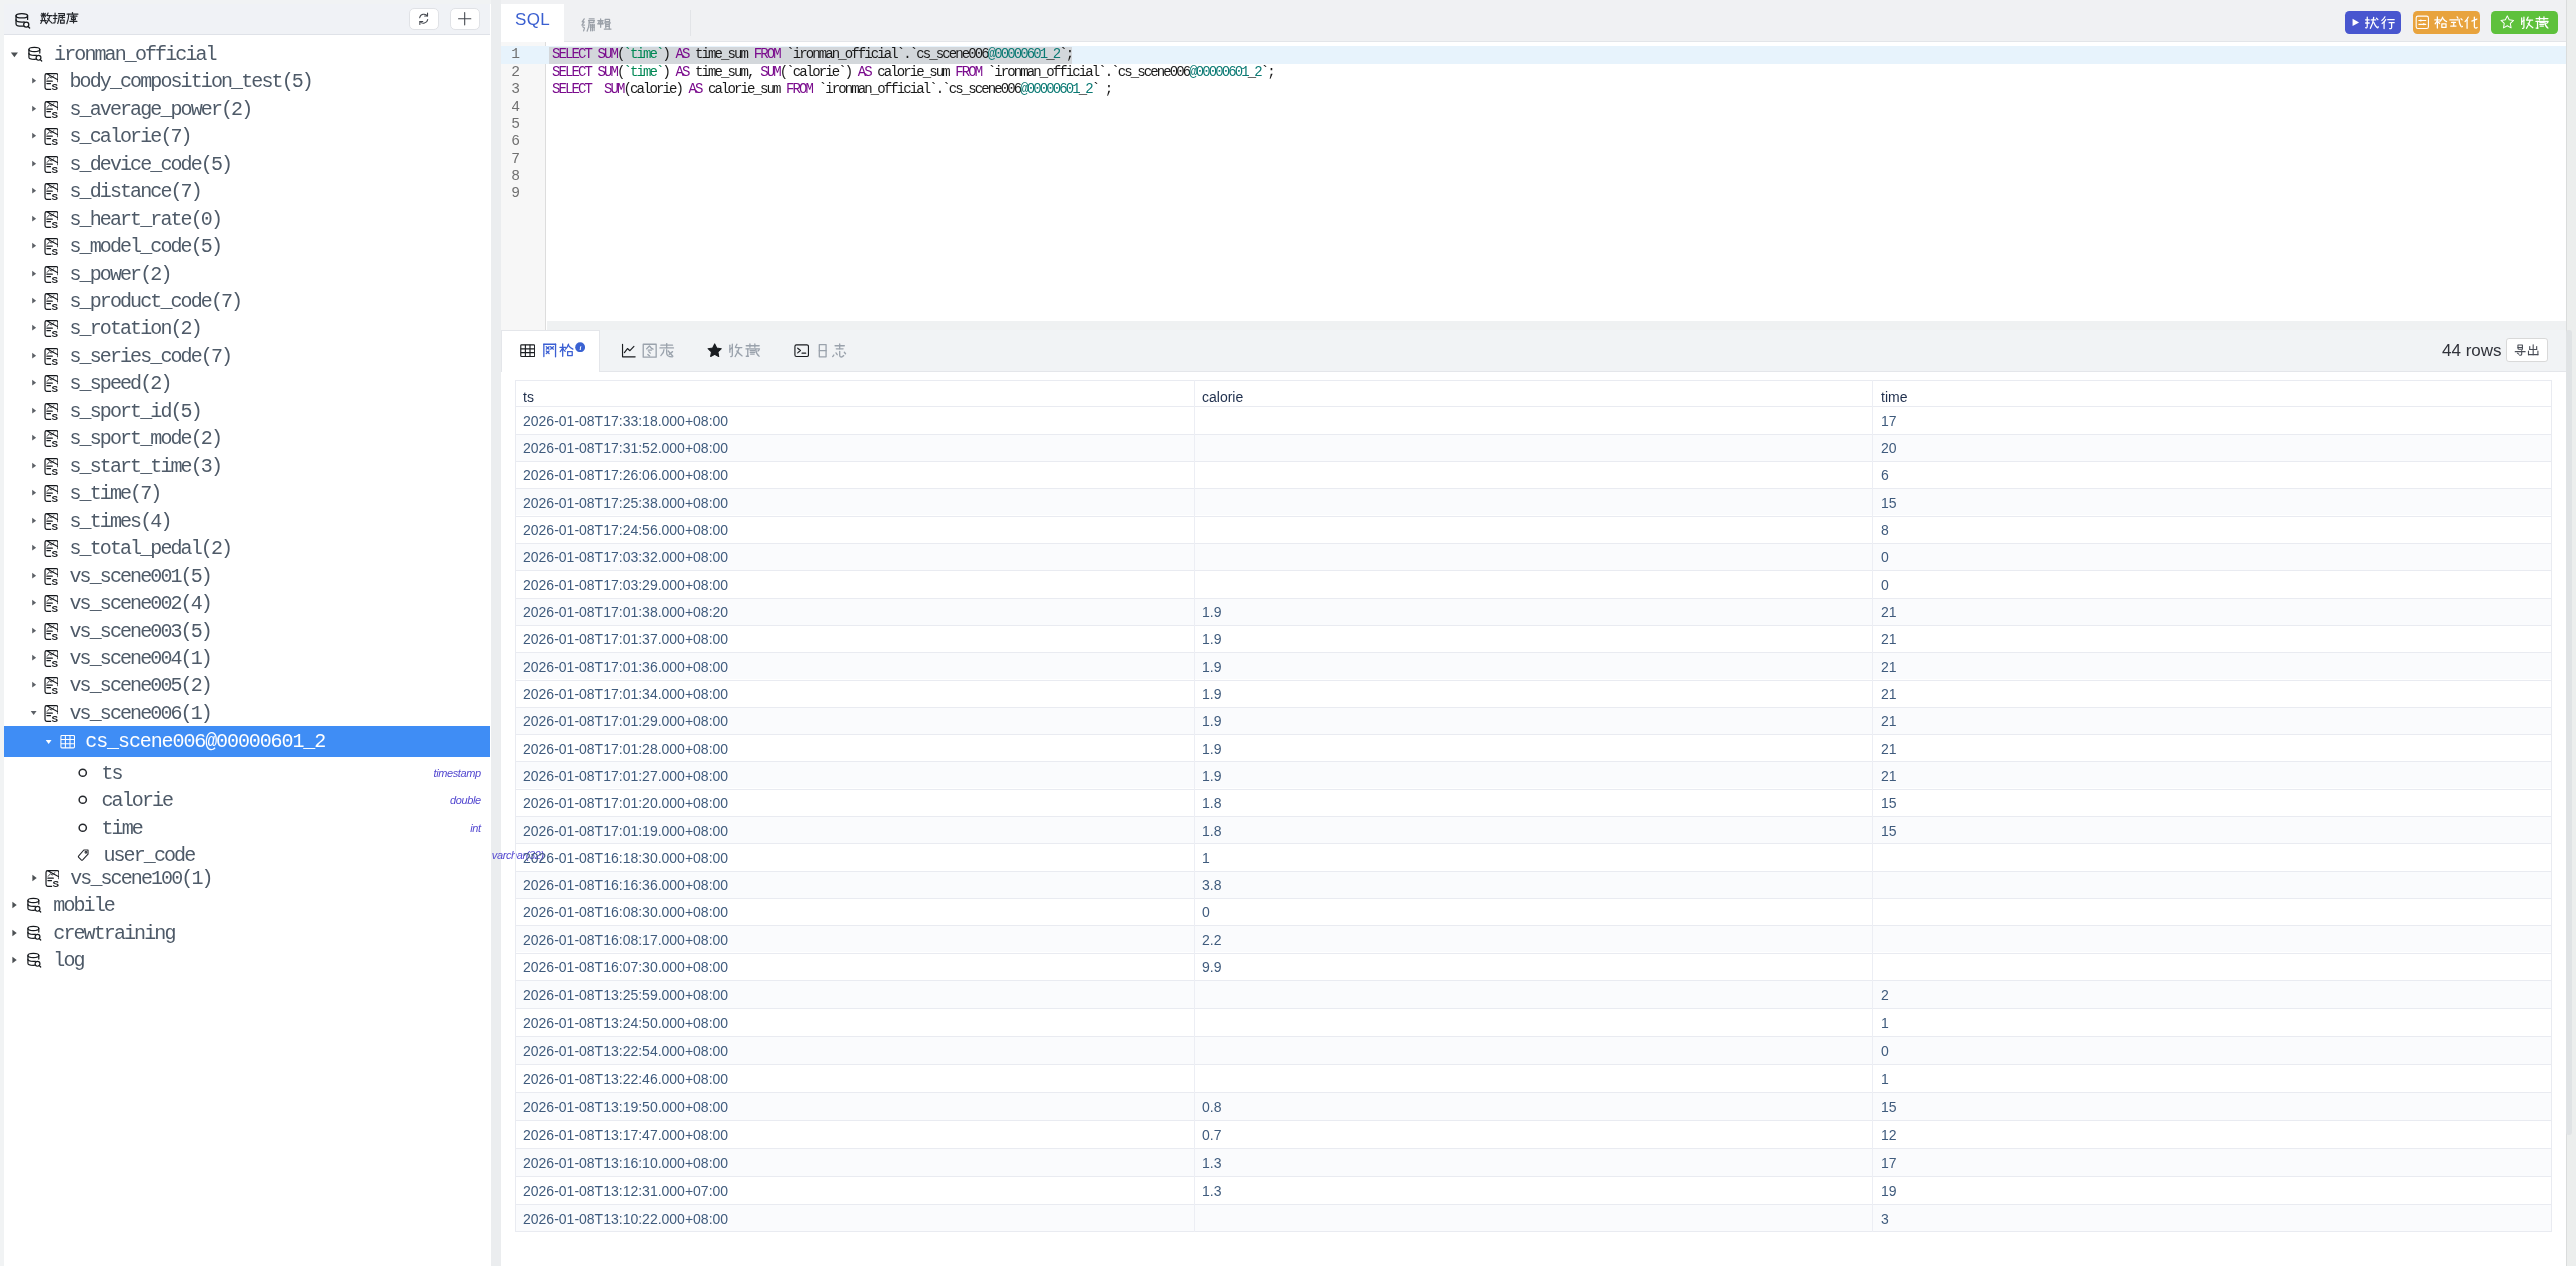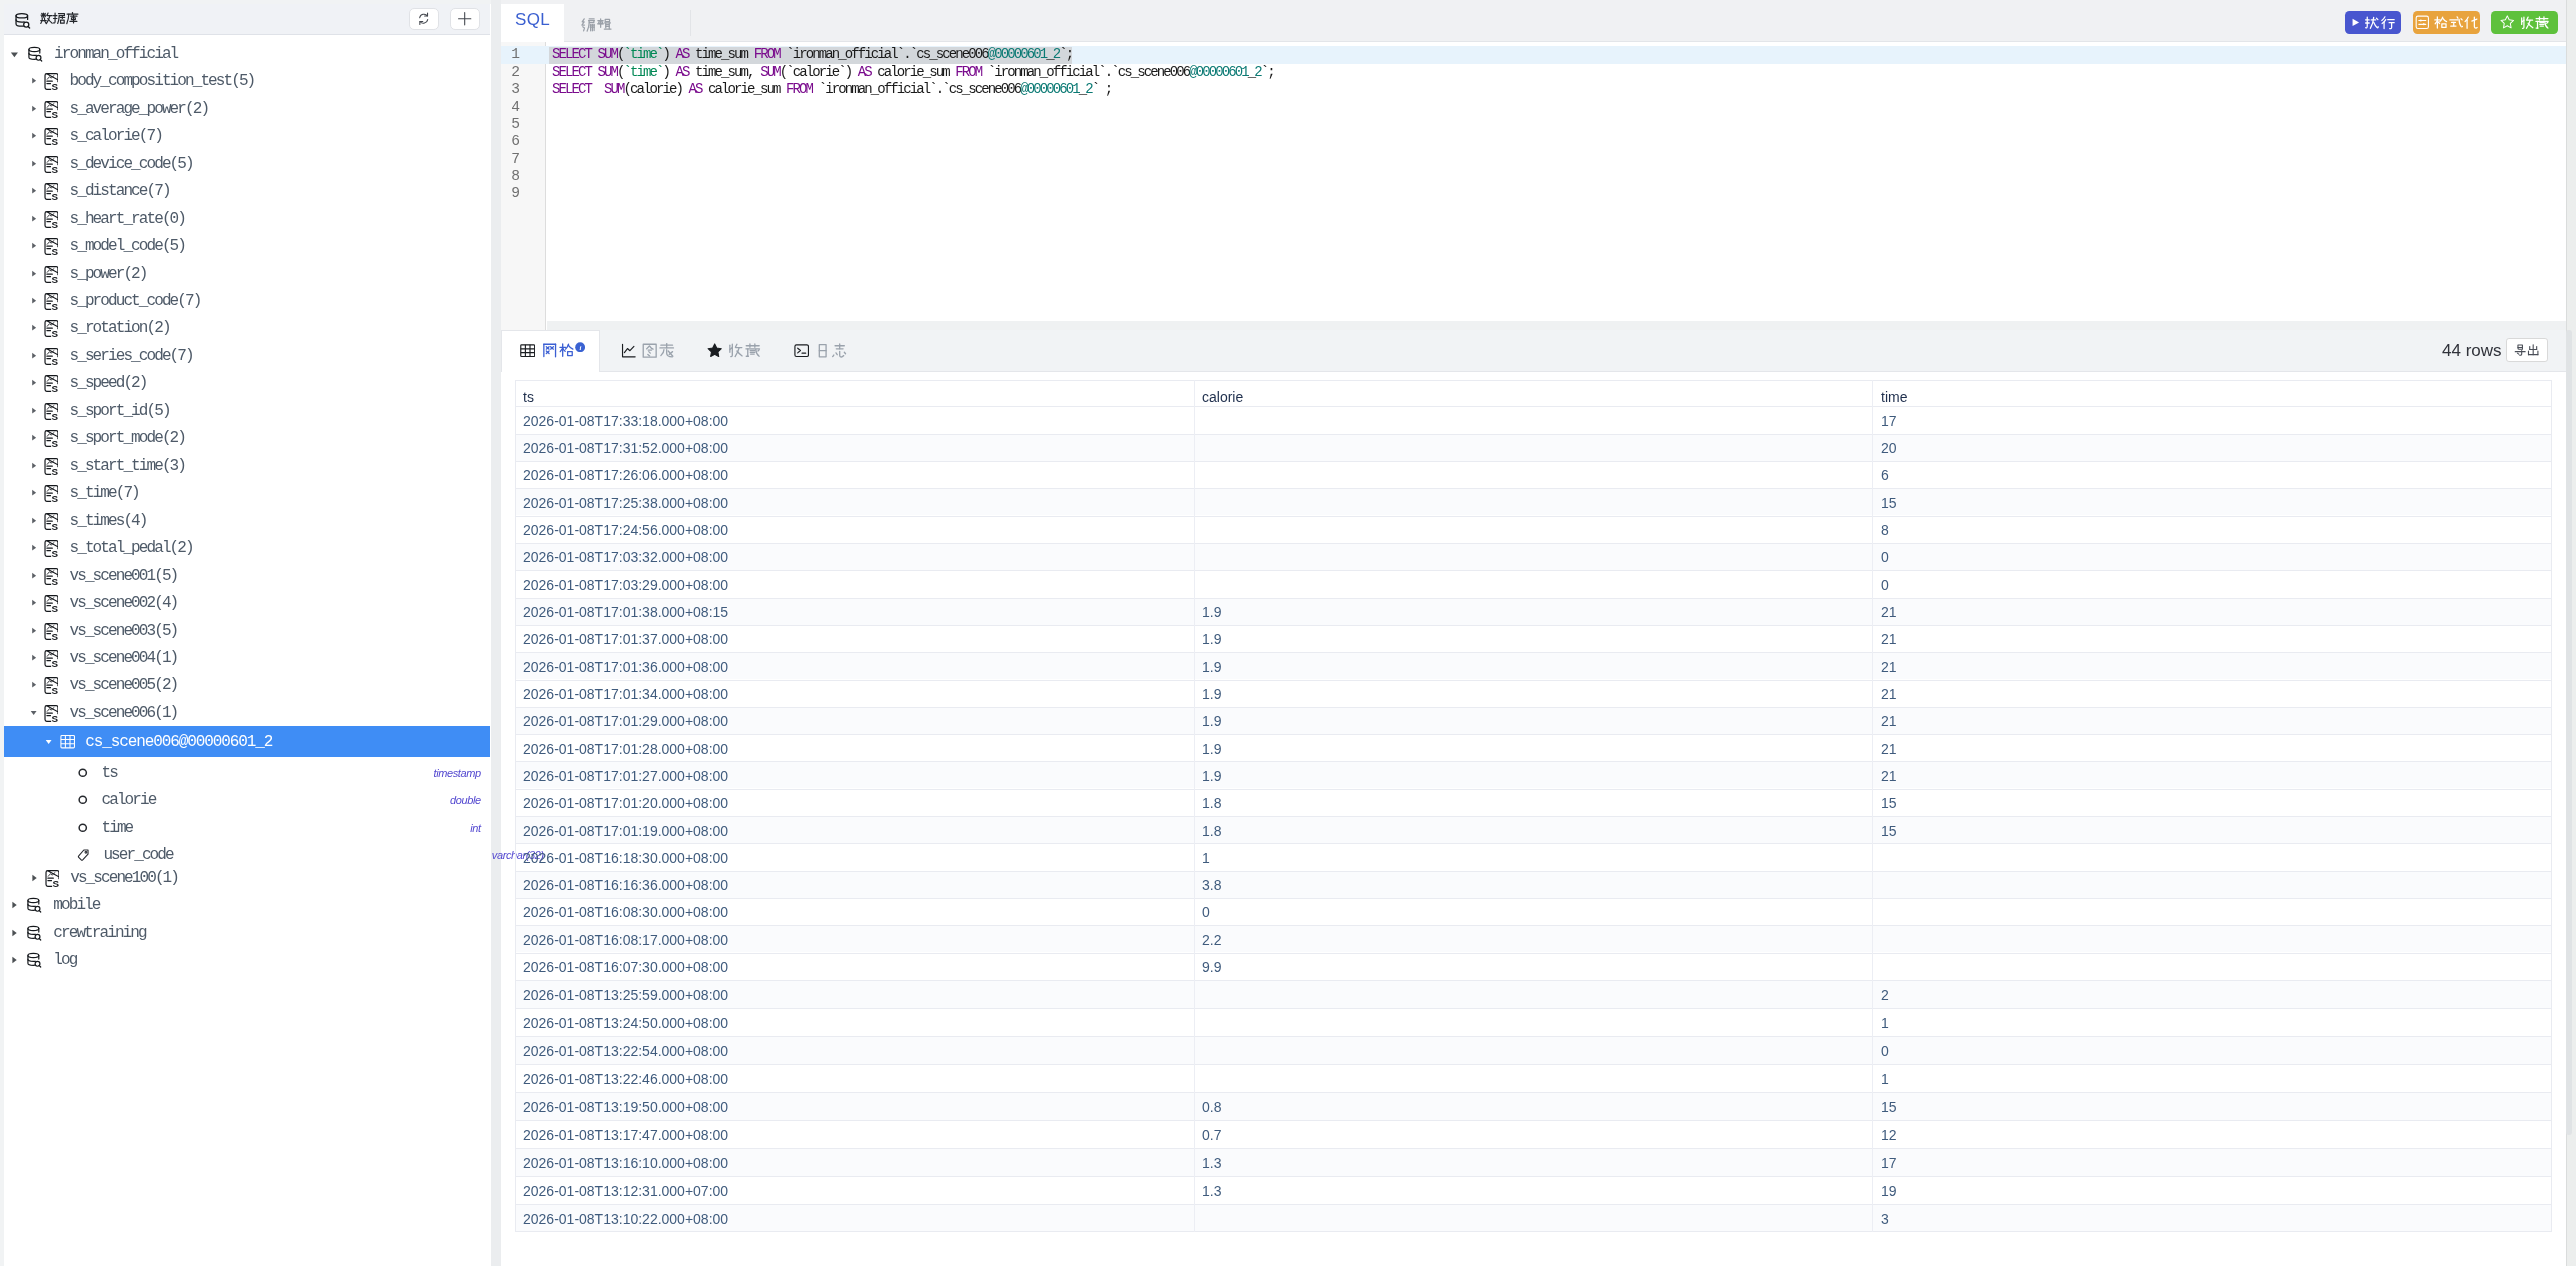--- a/index.html
+++ b/index.html
@@ -1,20 +1,20 @@
 <!DOCTYPE html>
 <html style="font-size:11.7px"><head><meta charset="utf-8">
 <style>
 *{margin:0;padding:0;box-sizing:border-box}
 html,body{width:2576px;height:1267px;overflow:hidden;background:#fff;
   font-family:"Liberation Sans",sans-serif;-webkit-font-smoothing:antialiased}
 .abs{position:absolute}
 .mono{font-family:"Liberation Mono",monospace}
 .row{position:absolute;display:flex;align-items:center}
-.tree{font-family:"Liberation Mono",monospace;font-size:16px;letter-spacing:-1.9px;color:#4e5a68;white-space:pre}
+.tree{font-family:"Liberation Mono",monospace;font-size:20px;letter-spacing:-1.9px;color:#4e5a68;white-space:pre}
 .typ{font-family:"Liberation Sans",sans-serif;font-style:italic;font-size:11px;letter-spacing:-0.4px;color:#5348d0}
 .code{font-family:"Liberation Mono",monospace;font-size:14px;letter-spacing:-1.9px;white-space:pre;color:#1a1a1a}
 .kw{color:#7a0b8d}.ty{color:#008855}.v2{color:#0b7a74}
 .cell{position:absolute;font-size:14px;color:#3f5b7d;white-space:nowrap}
 </style></head><body>
 
 <div class="abs" style="left:0;top:0;width:2576px;height:3.7px;background:#f1f3f4"></div>
 <div class="abs" style="left:0;top:0;width:4.4px;height:1267px;background:#f1f3f4"></div>
 <div class="abs" style="left:491px;top:0;width:10.3px;height:1267px;background:#ebedef"></div>
 <div class="abs" style="left:2566px;top:0;width:10.3px;height:1267px;background:#eceeed;border-left:0.7px solid #dadcdc"></div>
@@ -933,21 +933,21 @@
 <div class="cell" style="left:523px;top:462px;height:27px;line-height:27px">2026-01-08T17:26:06.000+08:00</div>
 <div class="cell" style="left:1881px;top:462px;height:27px;line-height:27px">6</div>
 <div class="cell" style="left:523px;top:490px;height:27px;line-height:27px">2026-01-08T17:25:38.000+08:00</div>
 <div class="cell" style="left:1881px;top:490px;height:27px;line-height:27px">15</div>
 <div class="cell" style="left:523px;top:517px;height:27px;line-height:27px">2026-01-08T17:24:56.000+08:00</div>
 <div class="cell" style="left:1881px;top:517px;height:27px;line-height:27px">8</div>
 <div class="cell" style="left:523px;top:544px;height:27px;line-height:27px">2026-01-08T17:03:32.000+08:00</div>
 <div class="cell" style="left:1881px;top:544px;height:27px;line-height:27px">0</div>
 <div class="cell" style="left:523px;top:572px;height:27px;line-height:27px">2026-01-08T17:03:29.000+08:00</div>
 <div class="cell" style="left:1881px;top:572px;height:27px;line-height:27px">0</div>
-<div class="cell" style="left:523px;top:599px;height:27px;line-height:27px">2026-01-08T17:01:38.000+08:15</div>
+<div class="cell" style="left:523px;top:599px;height:27px;line-height:27px">2026-01-08T17:01:38.000+08:20</div>
 <div class="cell" style="left:1202px;top:599px;height:27px;line-height:27px">1.9</div>
 <div class="cell" style="left:1881px;top:599px;height:27px;line-height:27px">21</div>
 <div class="cell" style="left:523px;top:626px;height:27px;line-height:27px">2026-01-08T17:01:37.000+08:00</div>
 <div class="cell" style="left:1202px;top:626px;height:27px;line-height:27px">1.9</div>
 <div class="cell" style="left:1881px;top:626px;height:27px;line-height:27px">21</div>
 <div class="cell" style="left:523px;top:654px;height:27px;line-height:27px">2026-01-08T17:01:36.000+08:00</div>
 <div class="cell" style="left:1202px;top:654px;height:27px;line-height:27px">1.9</div>
 <div class="cell" style="left:1881px;top:654px;height:27px;line-height:27px">21</div>
 <div class="cell" style="left:523px;top:681px;height:27px;line-height:27px">2026-01-08T17:01:34.000+08:00</div>
 <div class="cell" style="left:1202px;top:681px;height:27px;line-height:27px">1.9</div>

